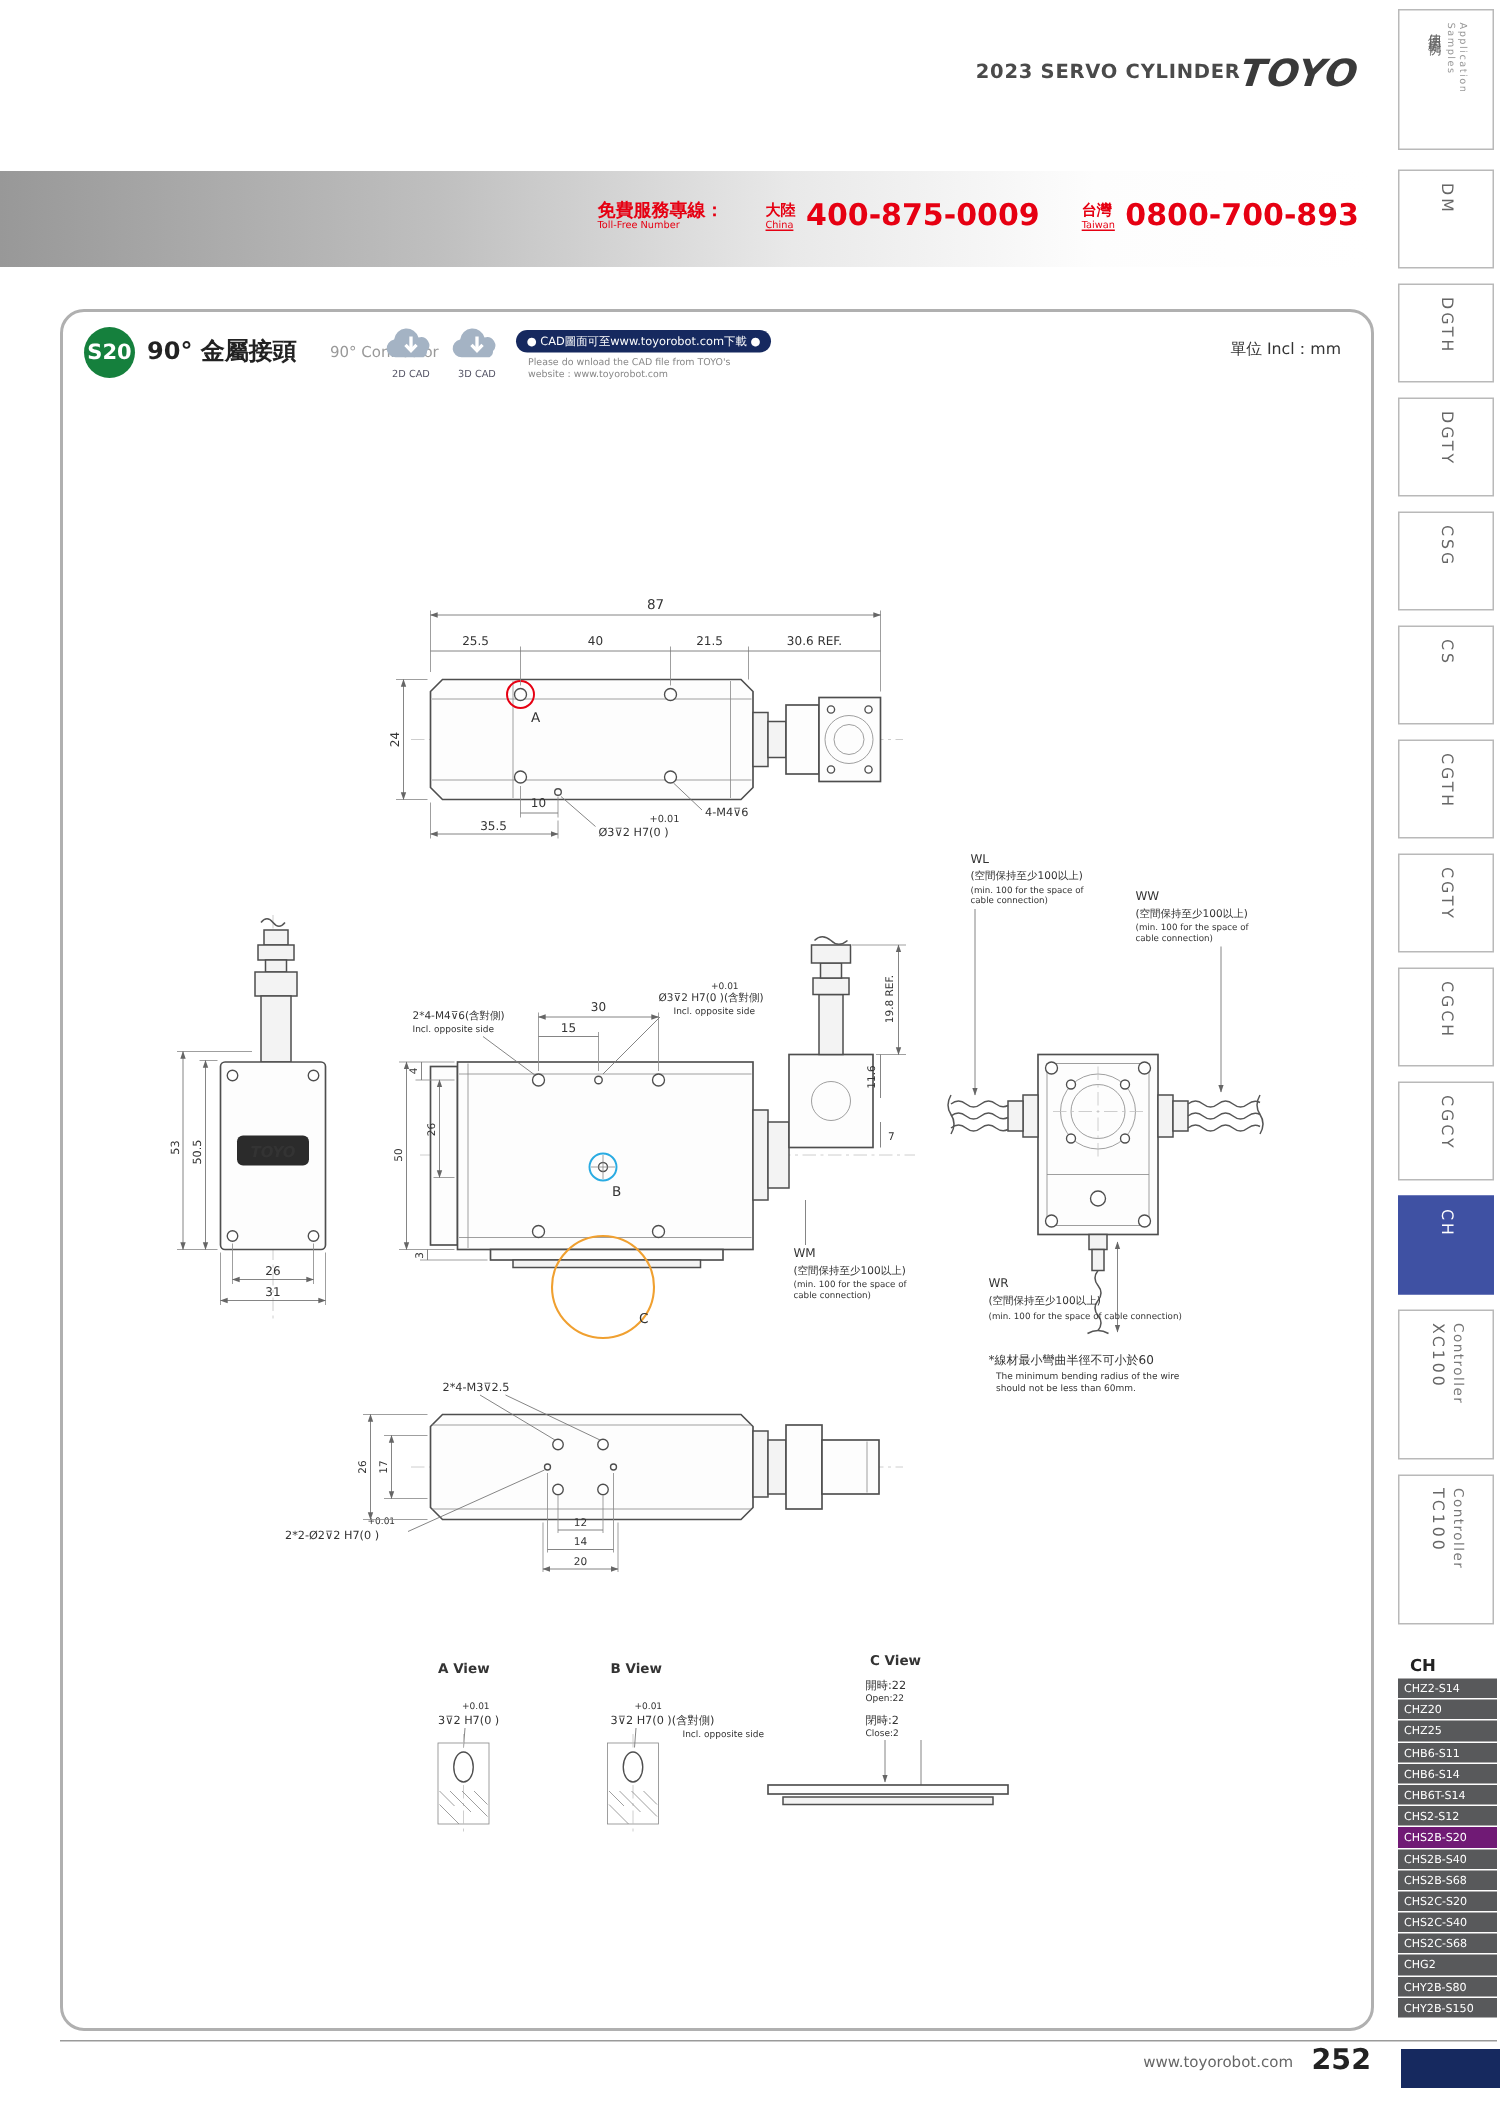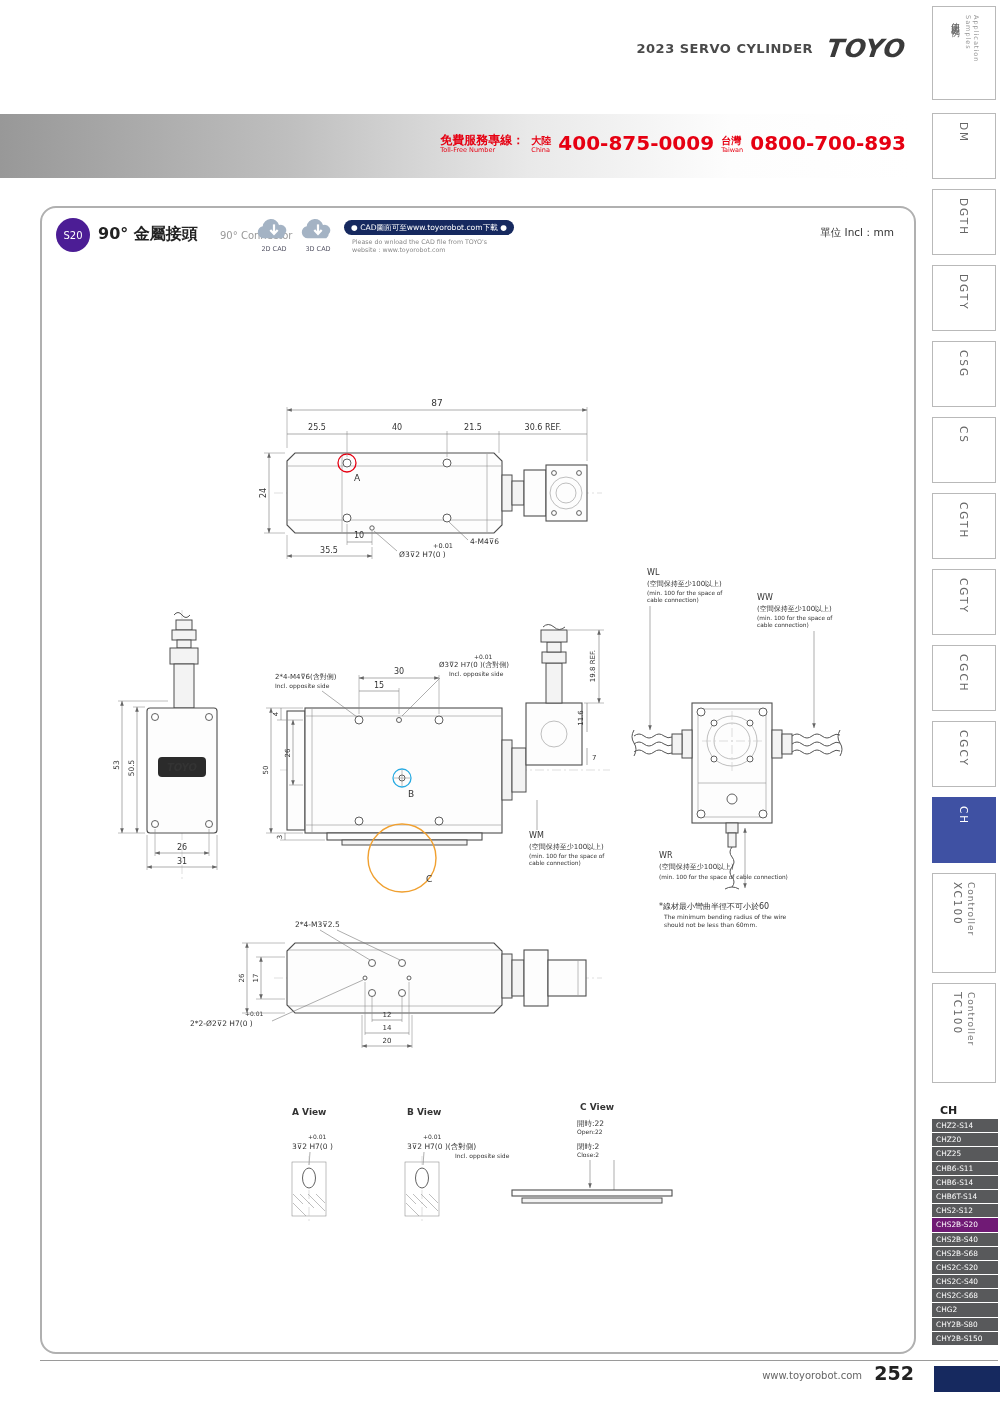--- a/index.html
+++ b/index.html
@@ -1,51 +1,51 @@
 <!DOCTYPE html>
 <html><head>
 <meta charset="utf-8">
 <style>
   html,body{margin:0;padding:0;}
   body{width:1000px;height:1408px;position:relative;background:#fff;font-family:"DejaVu Sans",sans-serif;overflow:hidden;}
 
   
-  .header{position:absolute;top:34px;right:94px;display:flex;align-items:center;gap:14px;}
+  .header{position:absolute;top:34px;right:94px;display:flex;align-items:center;}
   .header-title{font-size:13px;font-weight:bold;color:#4a4a4a;letter-spacing:.5px;}
   .brand{font-size:25px;font-weight:800;font-style:italic;color:#3a3a3a;letter-spacing:1px;transform:skewX(-8deg);}
 
   
   .band{position:absolute;left:0;top:114px;width:912px;height:64px;
         background:linear-gradient(90deg,#989898,#bfbfbf 32%,#e9e9e9 58%,#fdfdfd 80%,#fff);}
   .tollfree{position:absolute;right:6px;top:20px;display:flex;align-items:flex-end;gap:7px;color:#e60012;white-space:nowrap;}
-  .tf-block{line-height:1.05;text-align:left;}
+  .tf-block{line-height:1.05;text-align:left;margin-left:21px;}
   .tf-zh{font-size:12px;font-weight:bold;}
   .tf-en{font-size:6.5px;}
   .tf-szh{font-size:10px;font-weight:bold;}
-  .tf-sen{font-size:6.5px;}
+  .tf-sen{font-size:6.5px;text-decoration:underline;}
   .tf-num{font-size:20px;font-weight:bold;line-height:.95;}
 
   
   .tab{position:absolute;left:932px;width:64px;border:1px solid #b9b9b9;background:#fff;
        display:flex;justify-content:center;align-items:flex-start;padding-top:8px;box-sizing:border-box;}
   .tab-label{writing-mode:vertical-rl;text-orientation:mixed;font-size:10.5px;color:#666;letter-spacing:2px;}
   .tab-sub{writing-mode:vertical-rl;text-orientation:mixed;font-size:6.5px;color:#999;letter-spacing:1px;margin-left:2px;}
   .tab.active{background:#3f51a3;border-color:#3f51a3;}
   .tab.active .tab-label{color:#fff;}
 
   
   .models{position:absolute;left:932px;top:1102px;width:66px;}
   .models-title{font-size:11px;font-weight:bold;color:#222;padding-left:8px;height:17px;line-height:17px;}
   .models .row{height:13.2px;line-height:13.4px;background:#58595b;color:#fff;font-size:7.4px;padding-left:4px;margin-bottom:1px;box-sizing:border-box;}
   .models .row.active{background:#701a75;}
 
   
   .content{position:absolute;left:40px;top:206px;width:876px;height:1148px;border:2px solid #b0b0b0;border-radius:16px;box-sizing:border-box;background:#fff;}
-  .badge{position:absolute;left:14px;top:10px;width:34px;height:34px;border-radius:50%;background:#4c1d95;color:#fff;
-         font-size:10px;font-weight:normal;display:flex;align-items:center;justify-content:center;}
+  .badge{position:absolute;left:14px;top:10px;width:34px;height:34px;border-radius:50%;background:#15803d;color:#fff;
+         font-size:14px;font-weight:bold;display:flex;align-items:center;justify-content:center;}
   .ptitle{position:absolute;left:56px;top:16px;font-size:16px;font-weight:bold;color:#222;}
   .ptitle-en{position:absolute;left:178px;top:22px;font-size:10px;color:#999;}
   .cadicon{position:absolute;top:9px;width:40px;text-align:center;cursor:pointer;}
   .cadicon .lbl{font-size:6.5px;color:#556;margin-top:0px;}
   .cad2d{left:212px;} .cad3d{left:256px;}
   .cad-banner{position:absolute;left:302px;top:12px;width:170px;height:15px;background:#16295f;border-radius:8px;
               color:#fff;font-size:7.6px;text-align:center;line-height:15px;}
   .cad-note1{position:absolute;left:310px;top:30px;font-size:6.3px;color:#888;}
   .cad-note2{position:absolute;left:310px;top:38px;font-size:6.3px;color:#888;}
   .unit{position:absolute;right:20px;top:18px;font-size:10.5px;color:#333;}

